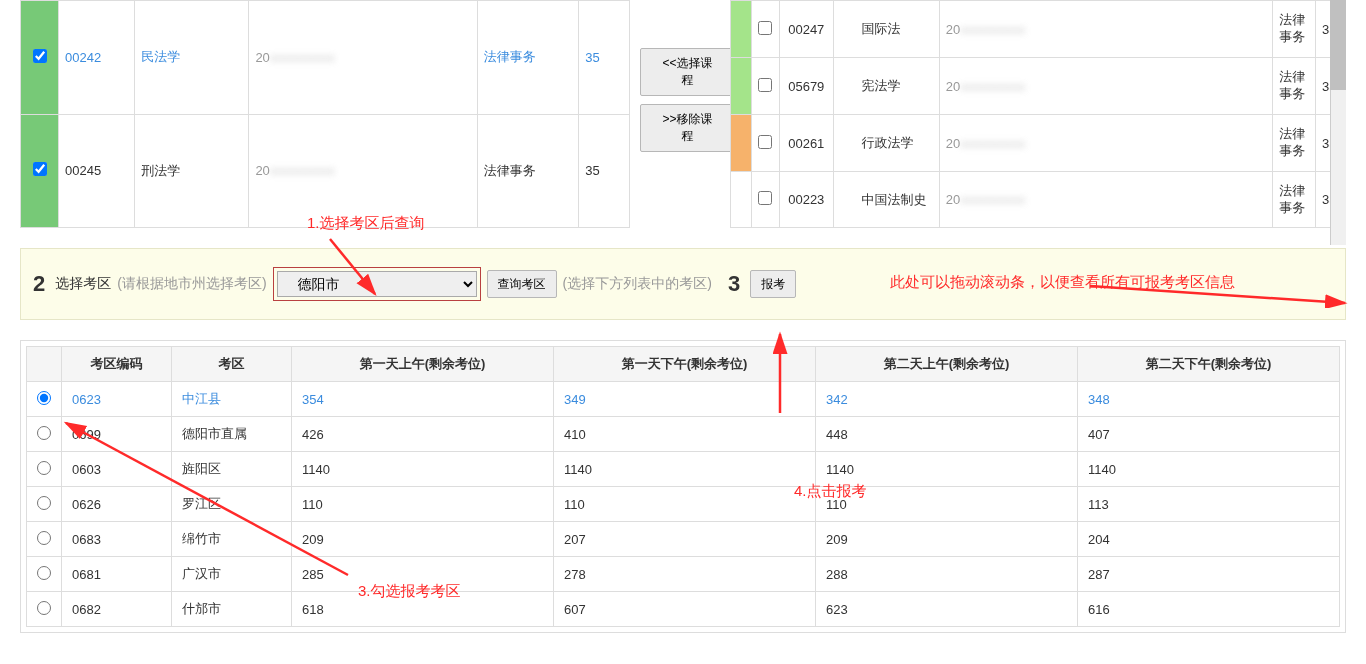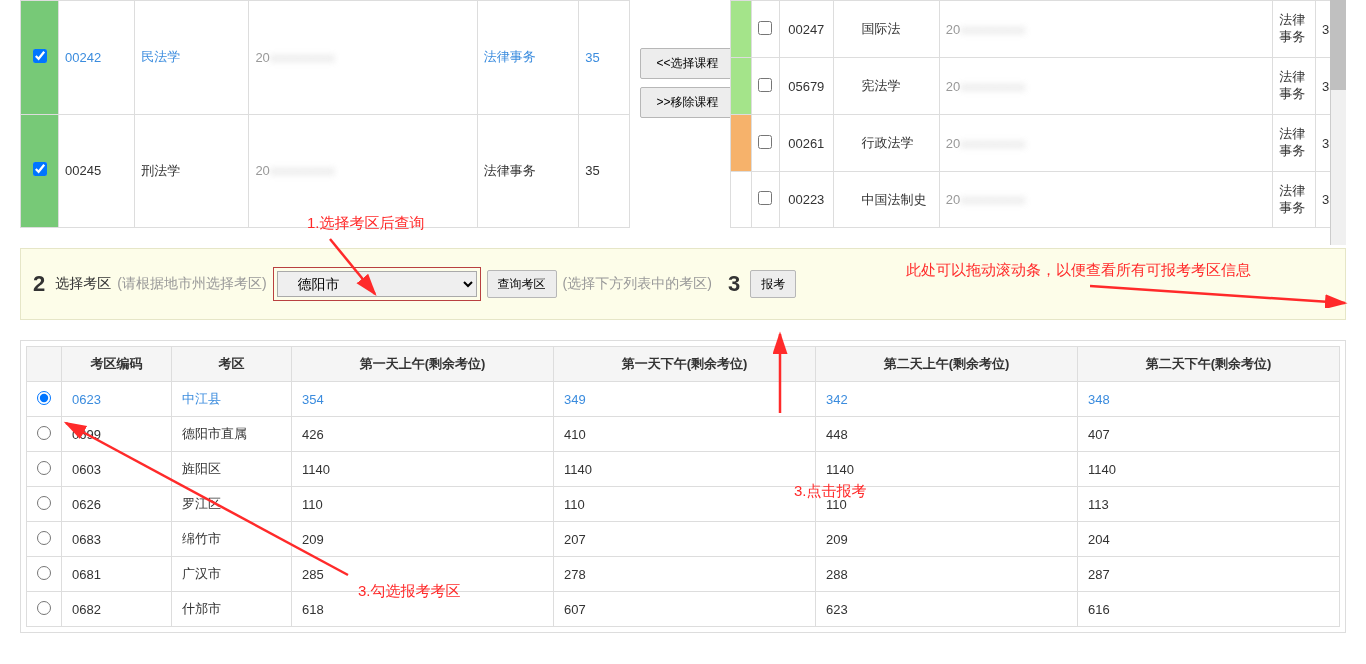--- a/index.html
+++ b/index.html
@@ -10,21 +10,21 @@
 .left-tbl td{border:1px solid #ddd;padding:8px 6px;height:34px;vertical-align:middle;}
 .left-tbl .chk{width:30px;text-align:center;background:#fff;}
 .left-tbl .chkbox{background:#77c977;}
 .left-tbl .code{width:60px;}
 .left-tbl .cname{width:90px;}
 .left-tbl .date{width:180px;color:#999;}
 .left-tbl .major{width:80px;}
 .left-tbl .fee{width:40px;}
 .link{color:#3b8cde;}
 .mid-btns{width:100px;padding:40px 10px;}
-.mid-btns button{display:block;width:95px;margin:8px 0;padding:6px 0;font-size:12px;background:#ededed;border:1px solid #b7b7b7;border-radius:2px;cursor:pointer;}
+.mid-btns button{display:block;width:95px;margin:8px 0;padding:6px 17px;font-size:12px;background:#ededed;border:1px solid #b7b7b7;border-radius:2px;cursor:pointer;}
 .right-wrap{flex:1;position:relative;}
 .right-tbl{width:100%;border-collapse:collapse;}
 .right-tbl td{border:1px solid #ddd;padding:6px;height:56px;vertical-align:middle;font-size:13px;}
 .right-tbl .col-ind{width:20px;padding:0;}
 .ind-green{background:#a4e48a;width:20px;height:56px;}
 .ind-orange{background:#f6b26b;width:20px;height:56px;}
 .right-tbl .col-chk{width:28px;text-align:center;}
 .right-tbl .col-code{width:54px;text-align:center;}
 .right-tbl .col-name{width:110px;padding-left:28px;}
 .right-tbl .col-date{width:350px;color:#999;}
@@ -138,21 +138,21 @@
 <div class="annot" style="left:270px;top:214px;margin-left:37px;">1.选择考区后查询</div>
 <svg class="arrow" style="left:320px;top:234px;" width="80" height="70">
       <defs>
         <marker id="ah" markerWidth="10" markerHeight="10" refX="8" refY="3" orient="auto">
           <path d="M0,0 L0,6 L9,3 z" fill="#ff2a2a"></path>
         </marker>
       </defs>
       <line x1="10" y1="5" x2="55" y2="60" stroke="#ff2a2a" stroke-width="2.5" marker-end="url(#ah)"></line>
     </svg>
 
-<div class="annot" style="left:890px;top:261px;margin-left:16px;">此处可以拖动滚动条，以便查看所有可报考考区信息</div>
+<div class="annot" style="left:890px;top:273px;">此处可以拖动滚动条，以便查看所有可报考考区信息</div>
 <svg class="arrow" style="left:1090px;top:278px;" width="270" height="30">
       <line x1="0" y1="8" x2="255" y2="25" stroke="#ff2a2a" stroke-width="2.5" marker-end="url(#ah)"></line>
     </svg>
 
 <div class="section2">
   <span class="num">2</span>
   <span>选择考区</span>
   <span class="hint">(请根据地市州选择考区)</span>
   <span class="outline">
     <select class="city">
@@ -247,15 +247,15 @@
   <td class="">616</td>
           </tr>
         </tbody>
 </table>
 </div>
 
 <svg class="arrow" style="left:58px;top:415px;" width="300" height="170">
       <line x1="290" y1="160" x2="8" y2="8" stroke="#ff2a2a" stroke-width="2.5" marker-end="url(#ah)"></line>
     </svg>
 <div class="annot" style="left:358px;top:582px;">3.勾选报考考区</div>
-<div class="annot" style="left:794px;top:482px;">3.点击报考</div>
+<div class="annot" style="left:794px;top:482px;">4.点击报考</div>
 
 </div>
 
 </body></html>

